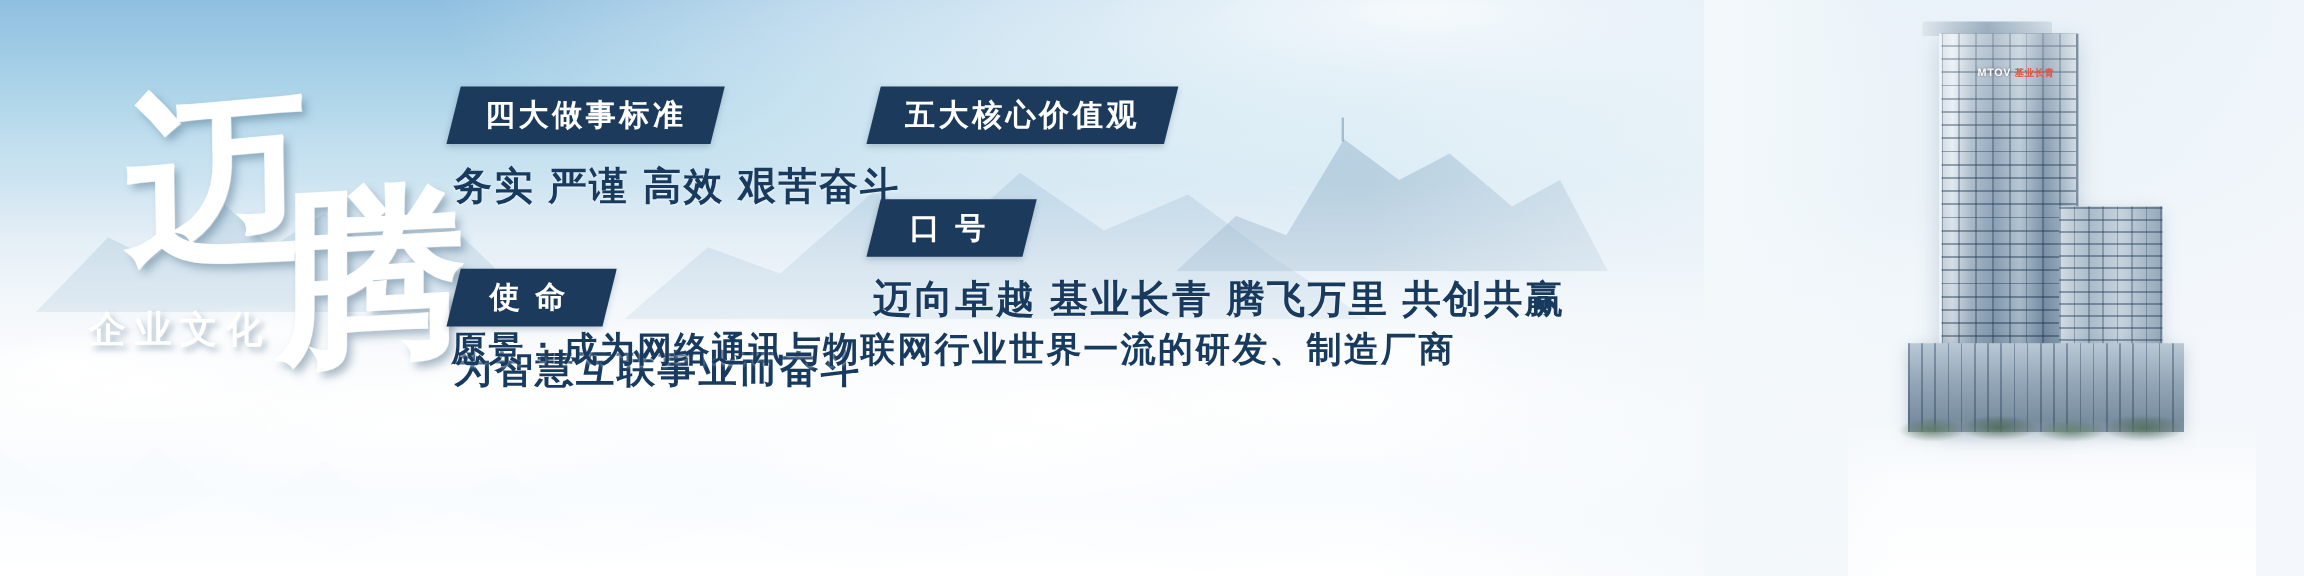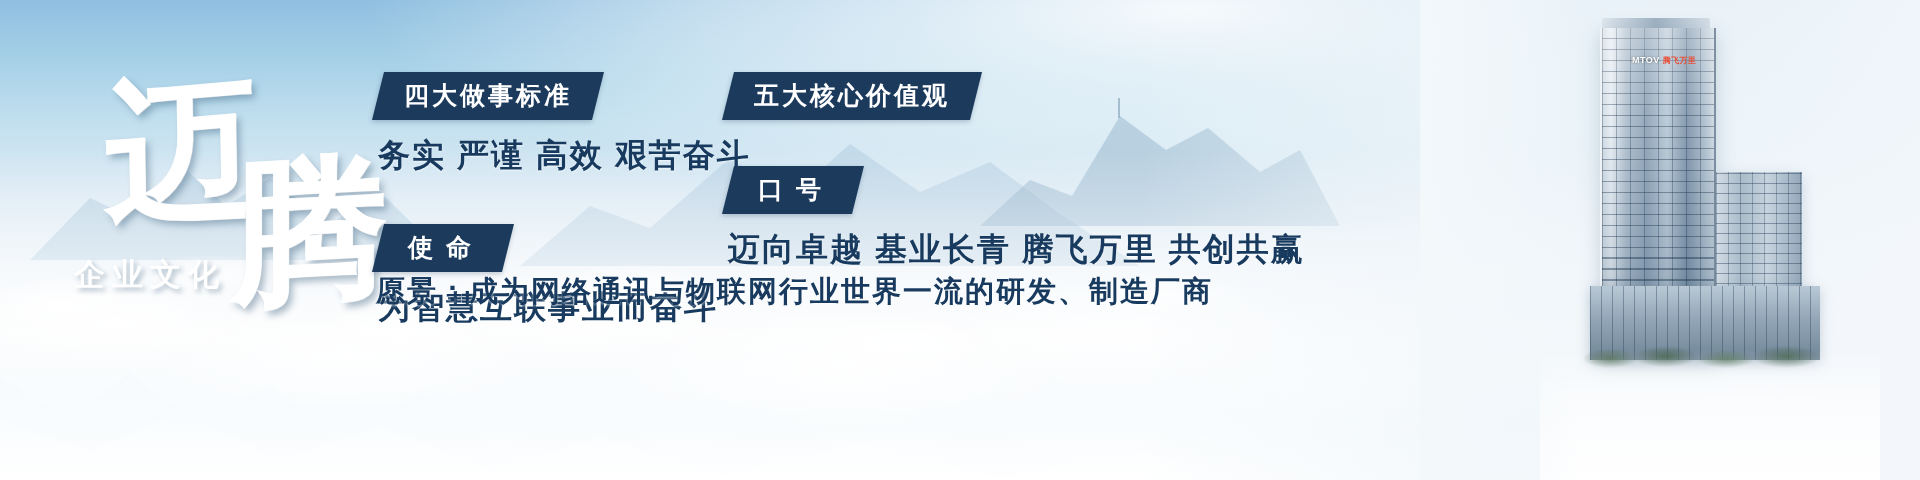--- a/index.html
+++ b/index.html
@@ -104,21 +104,21 @@
     font-size:29px;font-weight:700;letter-spacing:2px;
     color:#173a5e;
     text-shadow:0 1px 3px rgba(255,255,255,.7);
     white-space:nowrap;
   }
 
   
   .building-wrap{position:absolute;right:0;top:0;width:500px;height:480px;overflow:hidden;}
 
   .tower{
-    position:absolute;left:180px;top:28px;width:112px;height:330px;
+    position:absolute;left:196px;top:28px;width:112px;height:330px;
     background:linear-gradient(90deg,#cfd9e2 0%,#e6edf3 8%,#aebecd 22%,#8fa4b8 40%,#b9c9d6 58%,#7f95ab 76%,#a8bac9 90%,#cdd8e2 100%);
     border-left:2px solid #eef3f7;border-right:2px solid #7d8fa1;
     box-shadow:0 6px 18px rgba(70,100,130,.25);
   }
   .tower .glass{
     position:absolute;left:0;top:0;right:0;bottom:0;
     background-image:
       repeating-linear-gradient(0deg,rgba(20,45,70,.42) 0px,rgba(20,45,70,.42) 1.5px,rgba(255,255,255,0) 1.5px,rgba(255,255,255,0) 11px),
       repeating-linear-gradient(90deg,rgba(20,45,70,.34) 0px,rgba(20,45,70,.34) 1.5px,rgba(255,255,255,0) 1.5px,rgba(255,255,255,0) 14px);
   }
@@ -253,21 +253,21 @@
 
   <div class="vision">愿景：成为网络通讯与物联网行业世界一流的研发、制造厂商</div>
 
   <div class="building-wrap">
     <div class="tower-crown"></div>
     <div class="tower">
       <div class="glass"></div>
       <div class="shade"></div>
       <div class="tower-sign">
         <span class="mark">MTOV</span>
-        <span class="cn">腾飞万里</span>
+        <span class="cn">基业长青</span>
       </div>
     </div>
     <div class="annex">
       <div class="glass"></div>
     </div>
     <div class="podium">
       <div class="glass"></div>
     </div>
     <div class="greenery"></div>
     <div class="ground-fade"></div>

